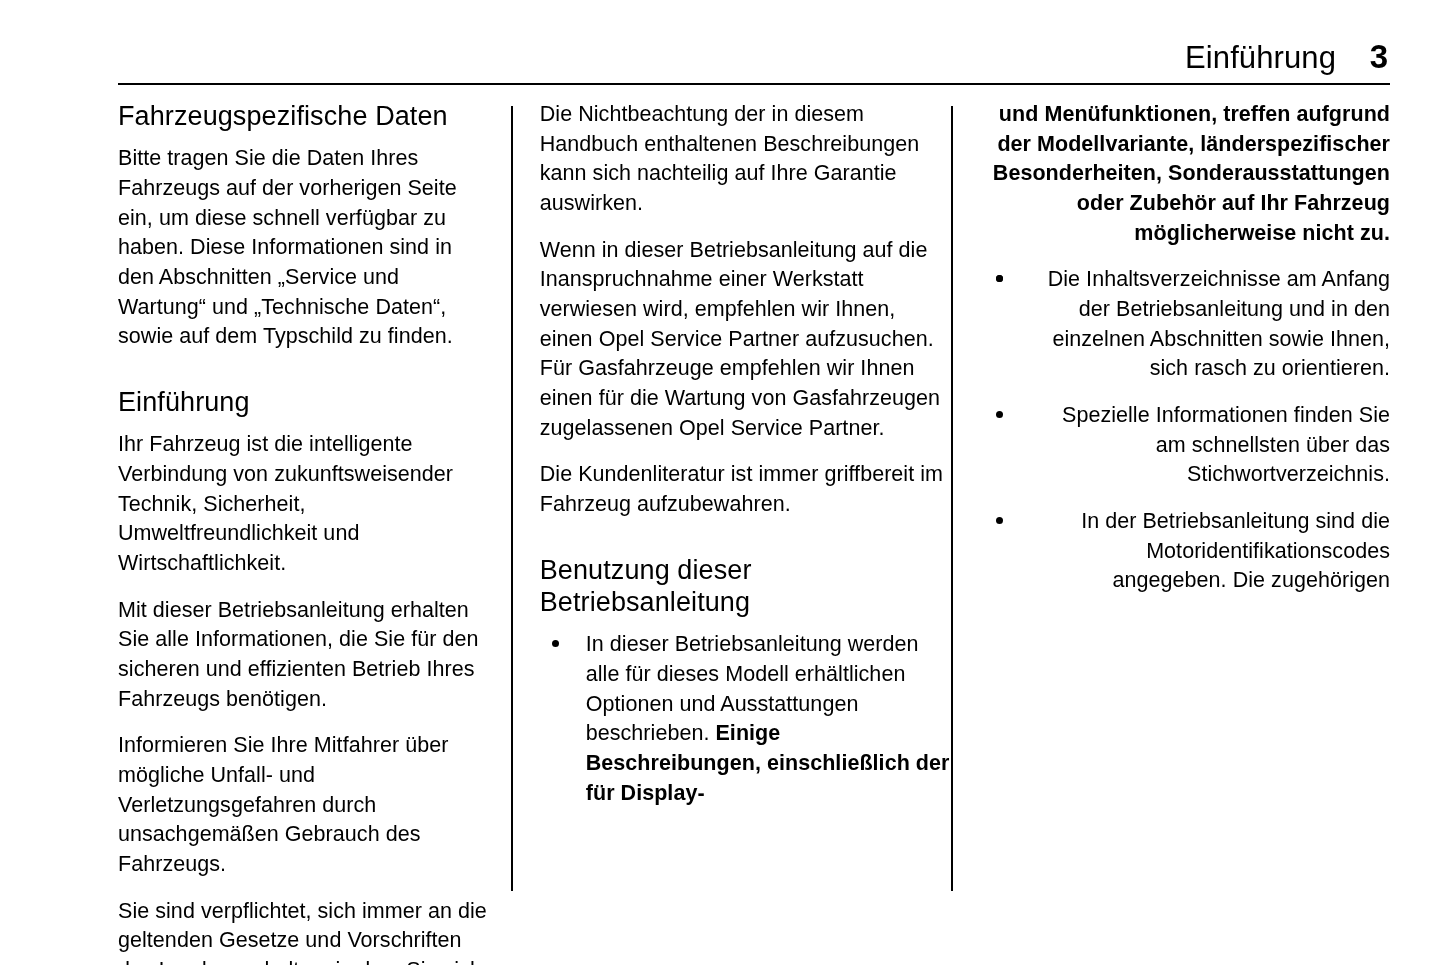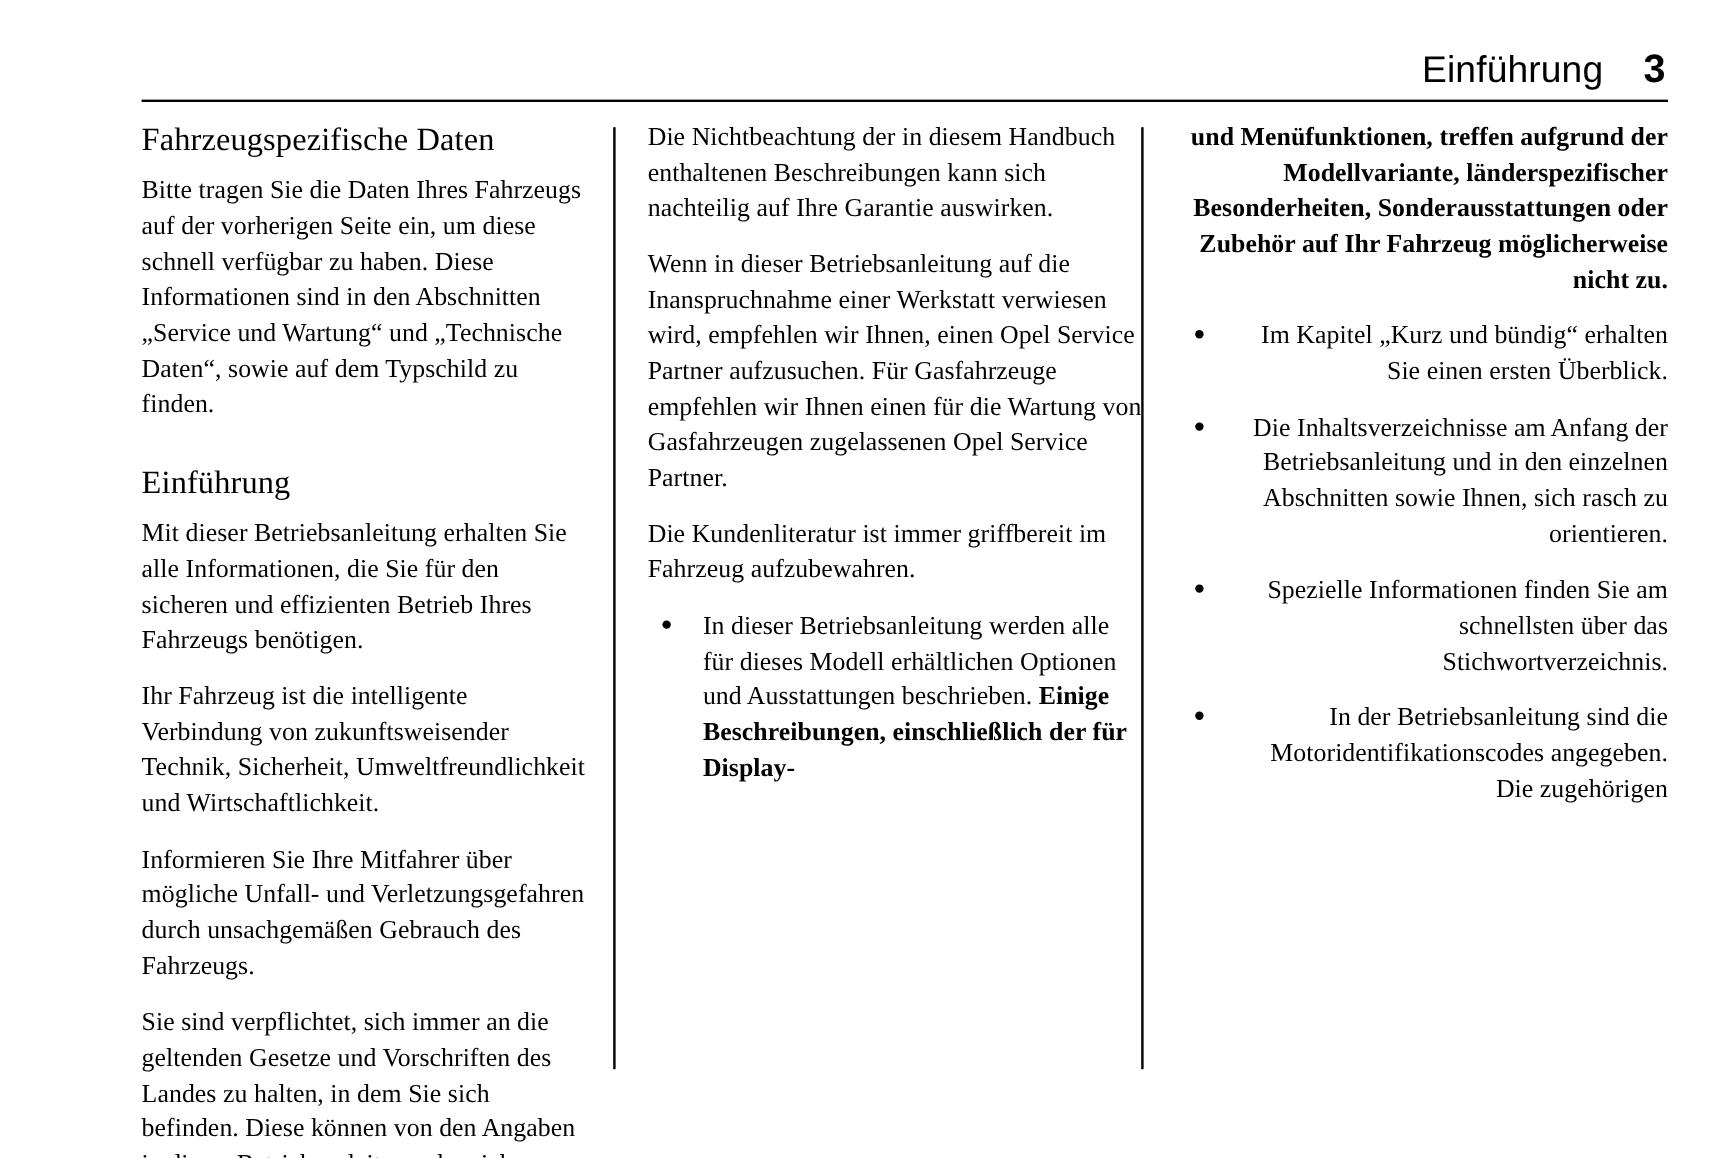--- a/index.html
+++ b/index.html
@@ -54,21 +54,20 @@
   }
   
   .columns {
     position: absolute;
     left: 118px;
     top: 100px;
     width: 1272px;
     height: 825px;
     display: flex;
     gap: 0;
-    font-family: Liberation Serif, serif;
   }
   .col {
     width: 394px;
     position: relative;
     box-sizing: border-box;
   }
   .col-1 { padding-right: 20px; }
   .col-2 { padding-left: 27px; width: 440px;}
   .col-3 { padding-left: 33px; width: 438px; text-align: right;}
   .divider {
@@ -140,51 +139,51 @@
   </div>
   <div class="header-rule"></div>
 
   <div class="columns">
 
     <div class="col col-1">
       <h2 class="section-title">Fahrzeugspezifische Daten</h2>
       <p class="para">Bitte tragen Sie die Daten Ihres Fahrzeugs auf der vorherigen Seite ein, um diese schnell verfügbar zu haben. Diese Informationen sind in den Abschnitten „Service und Wartung“ und „Technische Daten“, sowie auf dem Typschild zu finden.</p>
 
       <h2 class="section-title second">Einführung</h2>
+      <p class="para">Ihr Fahrzeug ist die intelligente Verbindung von zukunftsweisender Technik, Sicherheit, Umweltfreundlichkeit und Wirtschaftlichkeit.</p>
       <p class="para">Mit dieser Betriebsanleitung erhalten Sie alle Informationen, die Sie für den sicheren und effizienten Betrieb Ihres Fahrzeugs benötigen.</p>
-      <p class="para">Ihr Fahrzeug ist die intelligente Verbindung von zukunftsweisender Technik, Sicherheit, Umweltfreundlichkeit und Wirtschaftlichkeit.</p>
       <p class="para">Informieren Sie Ihre Mitfahrer über mögliche Unfall- und Verletzungsgefahren durch unsachgemäßen Gebrauch des Fahrzeugs.</p>
       <p class="para">Sie sind verpflichtet, sich immer an die geltenden Gesetze und Vorschriften des Landes zu halten, in dem Sie sich befinden. Diese können von den Angaben in dieser Betriebsanleitung abweichen.</p>
     </div>
 
     <div class="divider"></div>
 
     <div class="col col-2">
       <p class="para">Die Nichtbeachtung der in diesem Handbuch enthaltenen Beschreibungen kann sich nachteilig auf Ihre Garantie auswirken.</p>
       <p class="para">Wenn in dieser Betriebsanleitung auf die Inanspruchnahme einer Werkstatt verwiesen wird, empfehlen wir Ihnen, einen Opel Service Partner aufzusuchen. Für Gasfahrzeuge empfehlen wir Ihnen einen für die Wartung von Gasfahrzeugen zugelassenen Opel Service Partner.</p>
       <p class="para">Die Kundenliteratur ist immer griffbereit im Fahrzeug aufzubewahren.</p>
 
+      <h2 class="section-title second">Benutzung dieser Betriebsanleitung</h2>
 
       <ul class="bullets">
         <li>
           <span class="dot"></span>
           <span>In dieser Betriebsanleitung werden alle für dieses Modell erhältlichen Optionen und Ausstattungen beschrieben. </span><span class="bold-run">Einige Beschreibungen, einschließlich der für Display-</span>
         </li>
       </ul>
     </div>
 
     <div class="divider"></div>
 
     <div class="col col-3">
       <p class="lead-bold">und Menüfunktionen, treffen aufgrund der Modellvariante, länderspezifischer Besonderheiten, Sonderausstattungen oder Zubehör auf Ihr Fahrzeug möglicherweise nicht zu.</p>
 
       <ul class="bullets">
         <li>
           <span class="dot"></span>
-          <span>Im Kapitel „Kurz und bündig“ erhalten Sie einen ersten Überblick.</span>
         </li>
         <li>
           <span class="dot"></span>
           <span>Die Inhaltsverzeichnisse am Anfang der Betriebsanleitung und in den einzelnen Abschnitten sowie Ihnen, sich rasch zu orientieren.</span>
         </li>
         <li>
           <span class="dot"></span>
           <span>Spezielle Informationen finden Sie am schnellsten über das Stichwortverzeichnis.</span>
         </li>
         <li>

